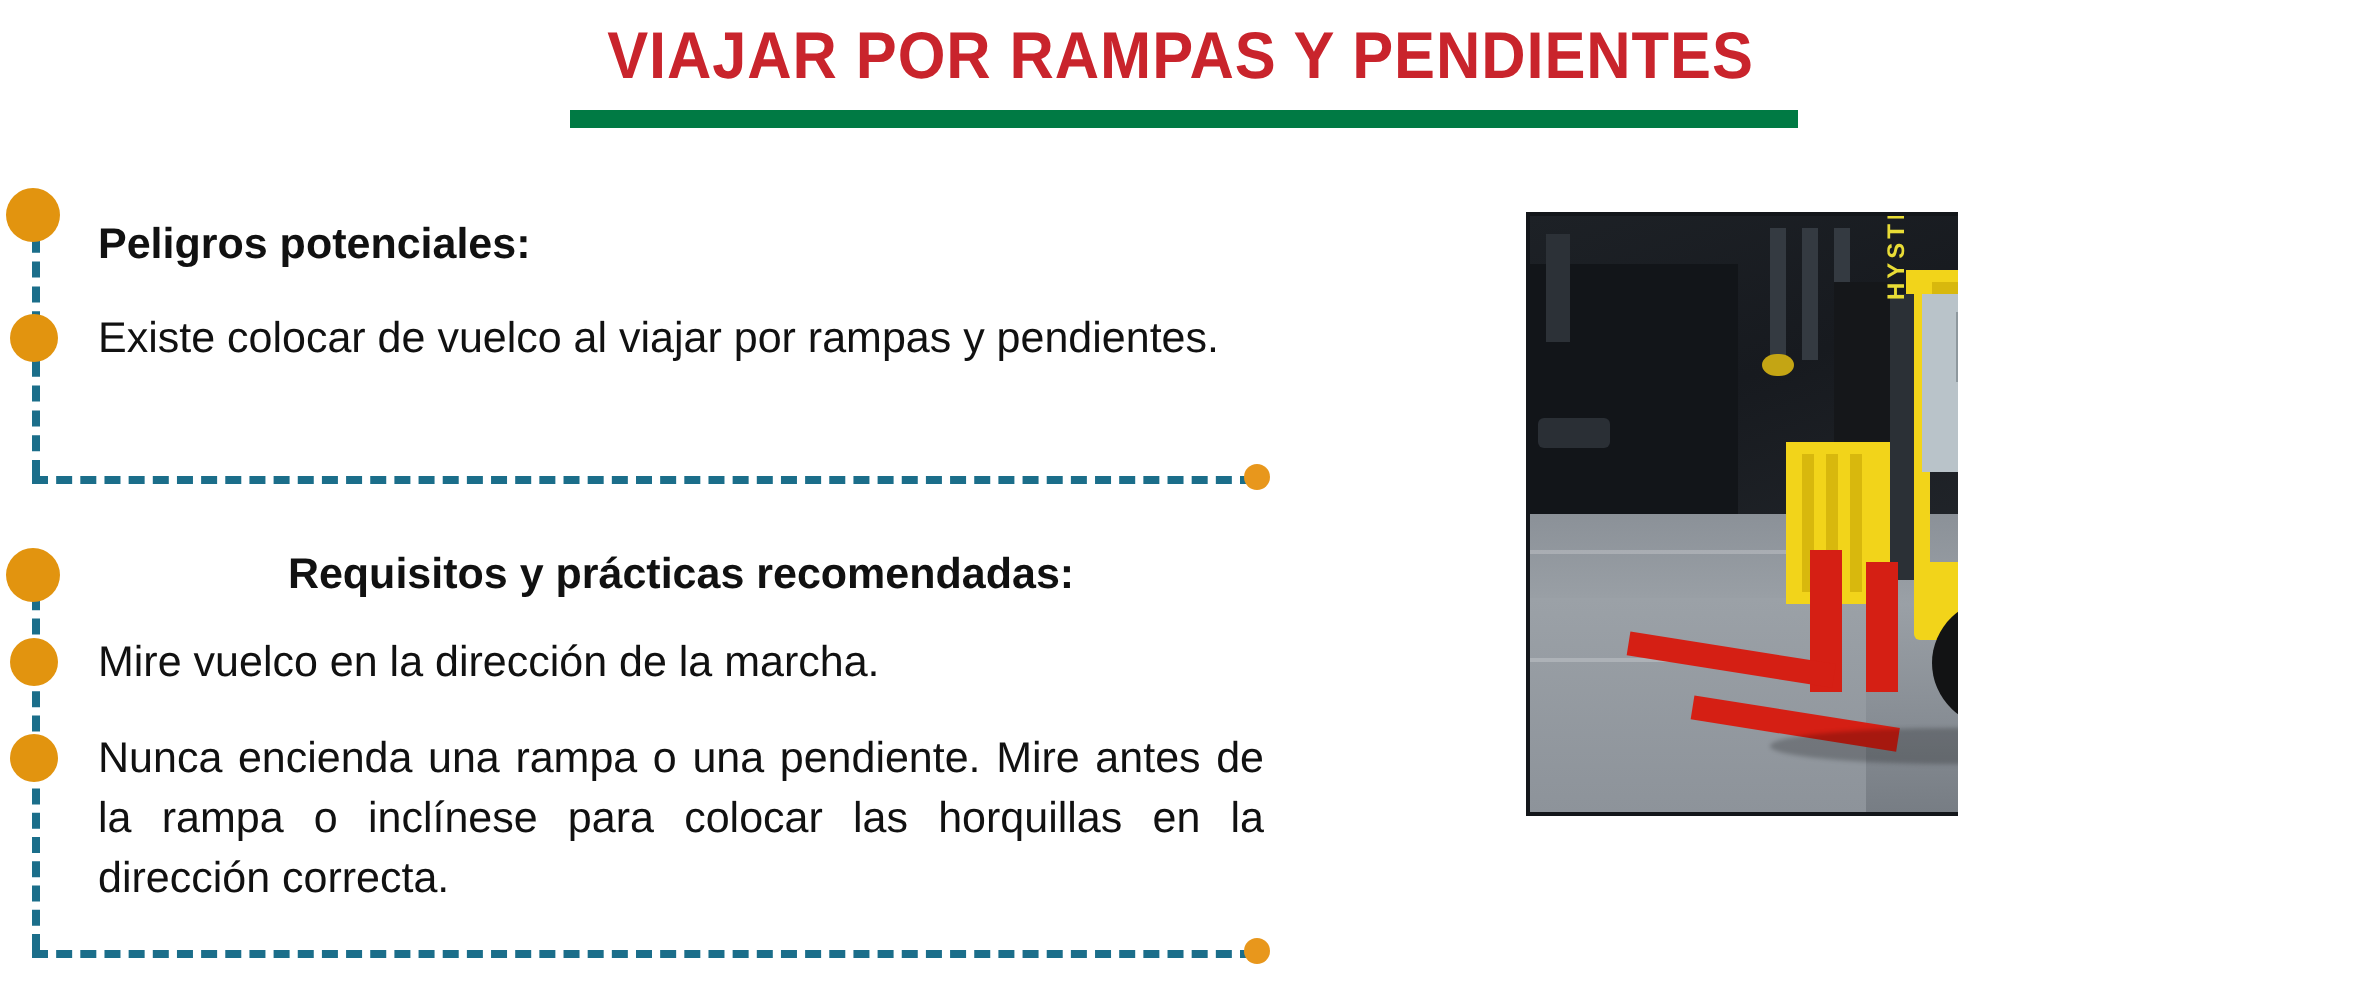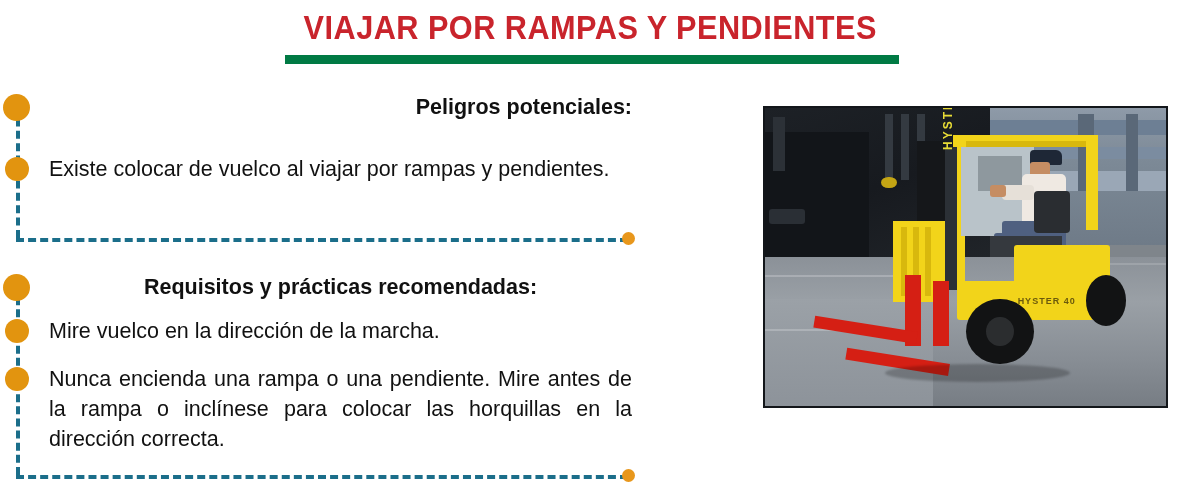--- a/index.html
+++ b/index.html
@@ -6,21 +6,21 @@
   html, body {
     margin: 0;
     padding: 0;
     background: #ffffff;
   }
   body {
     font-family: "Liberation Sans", sans-serif;
   }
   #slide {
     position: relative;
-    width: 1181px;
+    width: 979px;
     height: 500px;
     background: #ffffff;
     overflow: hidden;
   }
 
   
   .title-block {
     position: absolute;
     left: 0;
     top: 8px;
@@ -280,21 +280,21 @@
 
   <div class="content">
 
     <div class="section">
       <div class="vrail" style="top:14px; height:132px;"></div>
       <div class="hrail" style="top:146px; width:612px;"></div>
       <div class="end-dot" style="left:622px; top:140px;"></div>
 
       <div class="row" style="top:0px;">
         <div class="bullet" style="top:2px;"></div>
-        <div class="row-text heading" style="top:0px;text-align:right;">Peligros potenciales:</div>
+        <div class="row-text heading" style="top:15px;">Peligros potenciales:</div>
       </div>
 
       <div class="row" style="top:62px;">
         <div class="bullet sm" style="top:3px;"></div>
         <div class="row-text" style="top:0px;">Existe colocar de vuelco al viajar por rampas y pendientes.</div>
       </div>
     </div>
 
     <div class="section">
       <div class="vrail" style="top:193px; height:190px;"></div>

